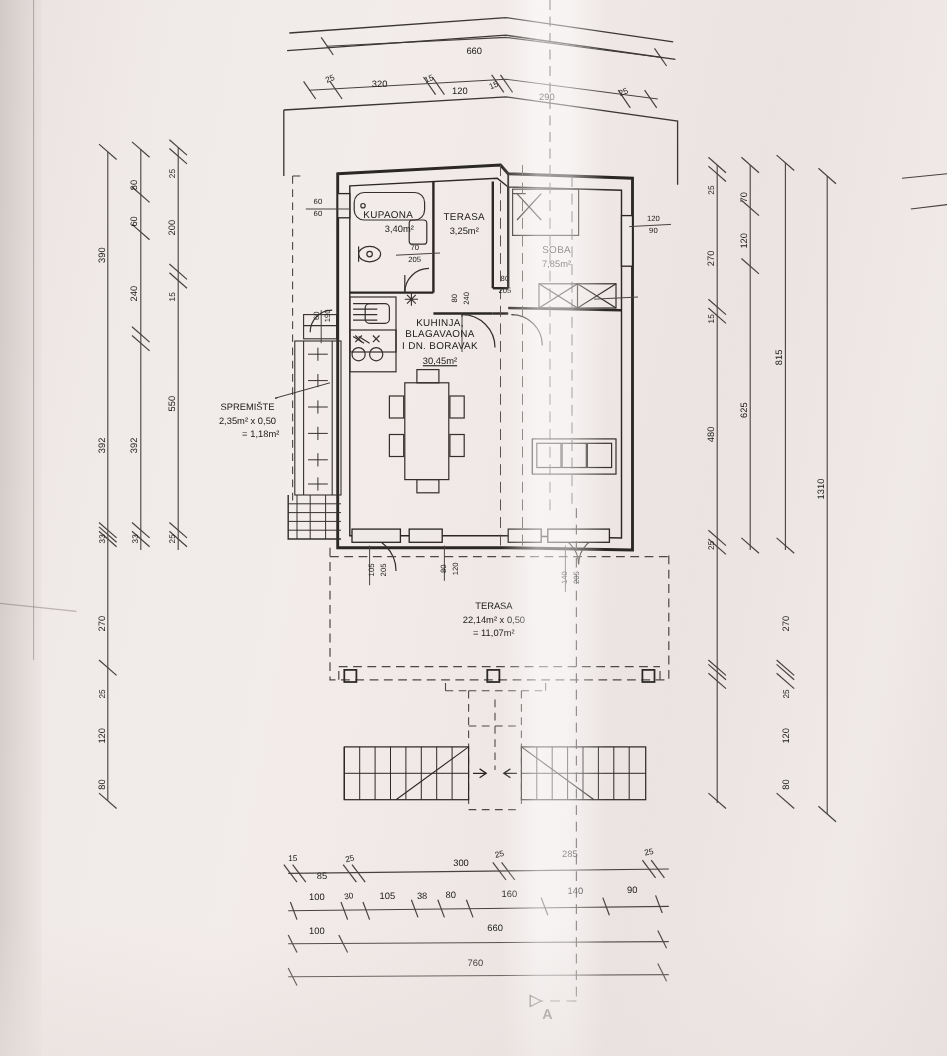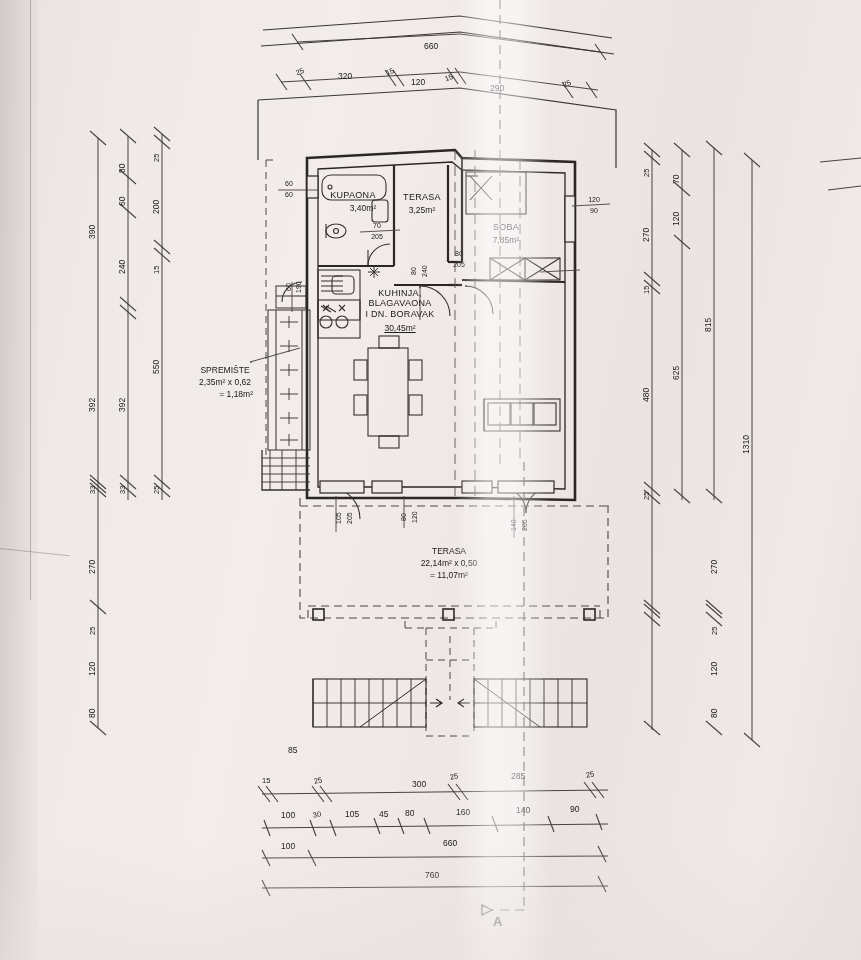--- a/index.html
+++ b/index.html
@@ -480,22 +480,22 @@
 
   <div class="lbl room-name" style="left:478px; top:222px; width:56px;">SOBA</div>
   <div class="lbl room-area" style="left:478px; top:236px; width:56px;">7,85m²</div>
 
   <div class="lbl room-name" style="left:352px; top:288px; width:96px;">KUHINJA,
 BLAGAVAONA
 I DN. BORAVAK</div>
   <div class="lbl room-area" style="left:352px; top:324px; width:96px;text-decoration:underline;">30,45m²</div>
 
   <div class="lbl callout" style="left:192px; top:365px; width:66px; text-align:center;">SPREMIŠTE</div>
-  <div class="lbl callout" style="left:186px; top:377px; width:78px; text-align:center;">2,35m² x 0,62</div>
-  <div class="lbl callout" style="left:187px; top:389px; width:66px; text-align:right;">= 1,18m²</div>
+  <div class="lbl callout" style="left:186px; top:377px; width:78px; text-align:center;">2,35m² x 0,50</div>
+  <div class="lbl callout" style="left:204px; top:389px; width:66px; text-align:center;">= 1,18m²</div>
 
   <div class="lbl callout" style="left:414px; top:546px; width:70px; text-align:center;">TERASA</div>
   <div class="lbl callout" style="left:404px; top:558px; width:90px; text-align:center;">22,14m² x 0,50</div>
   <div class="lbl callout" style="left:410px; top:570px; width:78px; text-align:center;">= 11,07m²</div>
 
   <div class="lbl tagnum" style="left:280px; top:180px; width:18px;">60</div>
   <div class="lbl tagnum" style="left:280px; top:191px; width:18px;">60</div>
 
   <div class="lbl tagnum" style="left:584px; top:196px; width:20px;">120</div>
   <div class="lbl tagnum" style="left:584px; top:207px; width:20px;">90</div>
@@ -563,31 +563,31 @@
 
   <div class="lbl dim vert" style="left:672px; top:158px; height:26px;">70</div>
   <div class="lbl dim vert" style="left:672px; top:196px; height:30px;">120</div>
   <div class="lbl dim vert" style="left:672px; top:348px; height:32px;">625</div>
 
   <div class="lbl dim vert" style="left:704px; top:300px; height:32px;">815</div>
 
   <div class="lbl dim vert" style="left:742px; top:418px; height:36px;">1310</div>
 
   <div class="lbl dim-sm" style="left:262px; top:777px;">15</div>
-  <div class="lbl dim" style="left:288px; top:746px;text-align:center;">85</div>
+  <div class="lbl dim" style="left:288px; top:792px;text-align:center;">85</div>
   <div class="lbl dim-sm rot" style="left:314px; top:777px; transform:rotate(-12deg);">25</div>
   <div class="lbl dim" style="left:382px; top:780px;margin-left:30px;">300</div>
   <div class="lbl dim-sm rot" style="left:450px; top:773px; transform:rotate(-12deg);">25</div>
   <div class="lbl dim" style="left:511px; top:772px;">285</div>
   <div class="lbl dim-sm rot" style="left:586px; top:771px; transform:rotate(-12deg);">25</div>
 
   <div class="lbl dim" style="left:281px; top:811px;">100</div>
   <div class="lbl dim-sm rot" style="left:313px; top:811px; transform:rotate(-10deg);">30</div>
   <div class="lbl dim" style="left:345px; top:810px;">105</div>
-  <div class="lbl dim" style="left:379px; top:810px;">45</div>
+  <div class="lbl dim" style="left:379px; top:810px;">38</div>
   <div class="lbl dim" style="left:405px; top:809px;">80</div>
   <div class="lbl dim" style="left:456px; top:808px;">160</div>
   <div class="lbl dim" style="left:516px; top:806px;">140</div>
   <div class="lbl dim" style="left:570px; top:805px;">90</div>
 
   <div class="lbl dim" style="left:281px; top:842px;">100</div>
   <div class="lbl dim" style="left:443px; top:839px;">660</div>
 
   <div class="lbl dim" style="left:425px; top:871px;">760</div>
 

